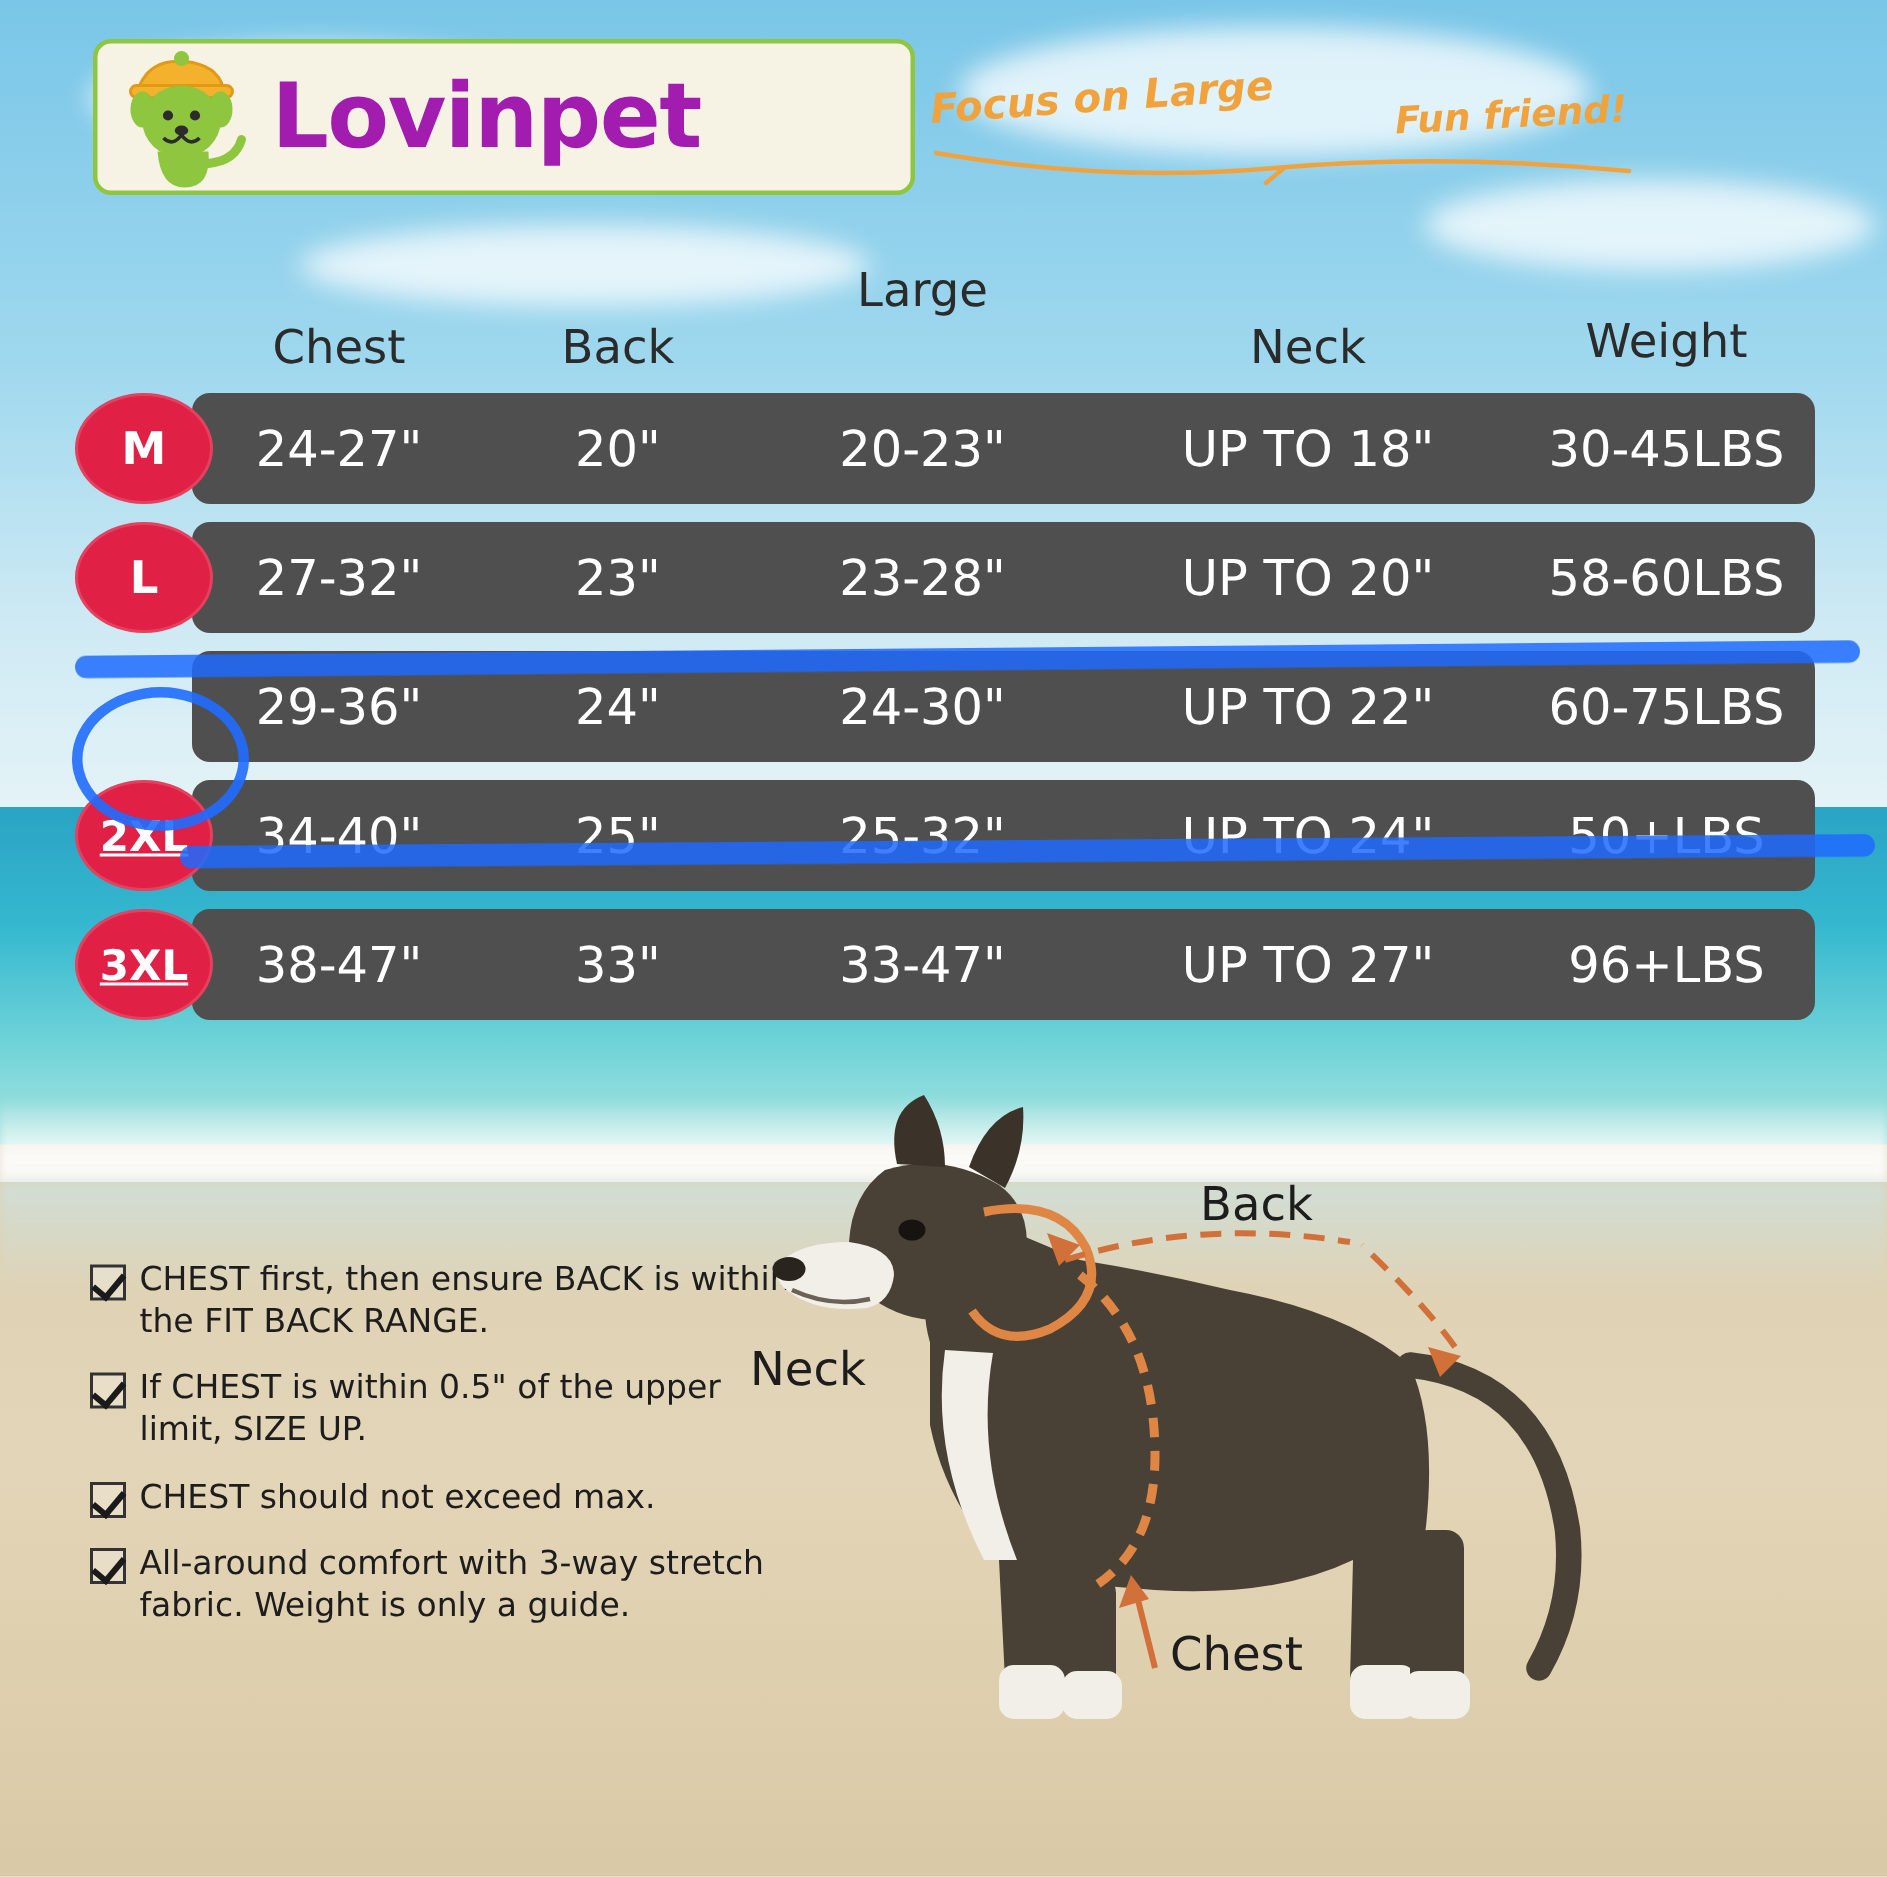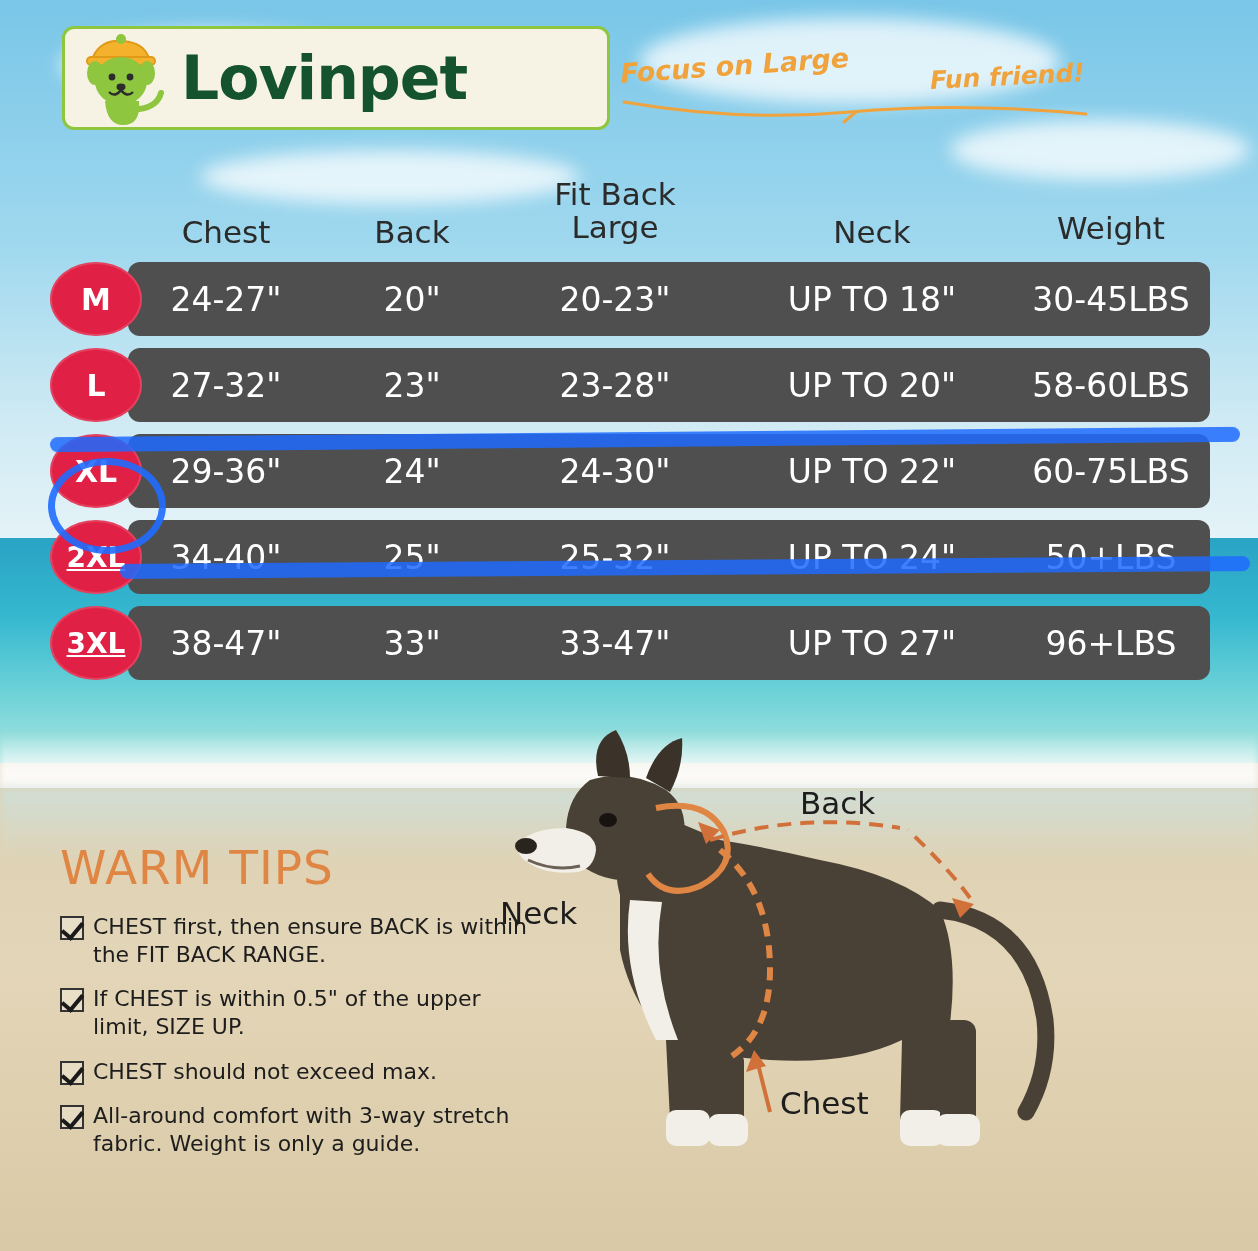--- a/index.html
+++ b/index.html
@@ -44,21 +44,21 @@
   
   #logo-box {
     position:absolute; left:62px; top:26px; width:548px; height:104px;
     background:#f6f3e4; border:3px solid #8ec63f; border-radius:12px;
     display:flex; align-items:center;
   }
   #logo-mark { width:116px; height:100%; position:relative; }
   .logo-text {
     font-family:"DejaVu Sans", sans-serif;
     font-weight:bold; font-size:60px; letter-spacing:-1px;
-    color:#14532d; line-height:1;
+    color:#a21caf; line-height:1;
   }
   .tagline1, .tagline2 {
     position:absolute; color:#f0a33c; font-style:italic; font-weight:bold;
     font-family:"DejaVu Sans", sans-serif; white-space:nowrap;
   }
   .tagline1 { left:620px; top:50px; font-size:27px; transform:rotate(-4deg); }
   .tagline2 { left:930px; top:62px; font-size:25px; transform:rotate(-3deg); }
   .tagline-swoosh {
     position:absolute; left:620px; top:96px; width:470px; height:28px;
   }
@@ -180,21 +180,20 @@
   <path d="M4 6 Q120 26 230 16 Q340 6 466 18" stroke="#f0a33c" stroke-width="3" fill="none" stroke-linecap="round"></path>
   <path d="M236 16 l-12 10" stroke="#f0a33c" stroke-width="3" fill="none" stroke-linecap="round"></path>
 </svg>
 
 <div id="table">
 
   <div class="head-row">
     <div class="col-head c-chest" style="top:46px;">Chest</div>
     <div class="col-head c-back" style="top:46px;">Back</div>
     <div class="col-head c-range" style="top:8px;">
-      <div>Fit Back</div>
       <div>Large</div>
     </div>
     <div class="col-head c-neck" style="top:46px;">Neck</div>
     <div class="col-head c-weight" style="top:42px;">Weight</div>
   </div>
 
   <div class="row">
     <div class="row-bar"></div>
     <div class="badge">M</div>
     <div class="cell c-chest">24-27"</div>
@@ -209,21 +208,20 @@
     <div class="badge">L</div>
     <div class="cell c-chest">27-32"</div>
     <div class="cell c-back">23"</div>
     <div class="cell c-range">23-28"</div>
     <div class="cell c-neck">UP TO 20"</div>
     <div class="cell c-weight">58-60LBS</div>
   </div>
 
   <div class="row">
     <div class="row-bar"></div>
-    <div class="badge">XL</div>
     <div class="cell c-chest">29-36"</div>
     <div class="cell c-back">24"</div>
     <div class="cell c-range">24-30"</div>
     <div class="cell c-neck">UP TO 22"</div>
     <div class="cell c-weight">60-75LBS</div>
   </div>
 
   <div class="row">
     <div class="row-bar"></div>
     <div class="badge small">2XL</div>
@@ -243,21 +241,20 @@
     <div class="cell c-neck">UP TO 27"</div>
     <div class="cell c-weight">96+LBS</div>
   </div>
 </div>
 
 <div class="marker" style="left:50px;  top:432px;  width:1190px; transform:rotate(-0.5deg);"></div>
 <div class="marker" style="left:120px; top:560px;  width:1130px; transform:rotate(-0.4deg);"></div>
 <div class="marker-oval" style="left:48px; top:458px; width:118px; height:96px;"></div>
 
 <div id="tips">
-  <h2>WARM TIPS</h2>
 
   <div class="tip">
     <div class="check"></div>
     <div class="tip-text">CHEST first, then ensure BACK is within the FIT BACK RANGE.</div>
   </div>
   <div class="tip">
     <div class="check"></div>
     <div class="tip-text">If CHEST is within 0.5" of the upper limit, SIZE UP.</div>
   </div>
   <div class="tip">

